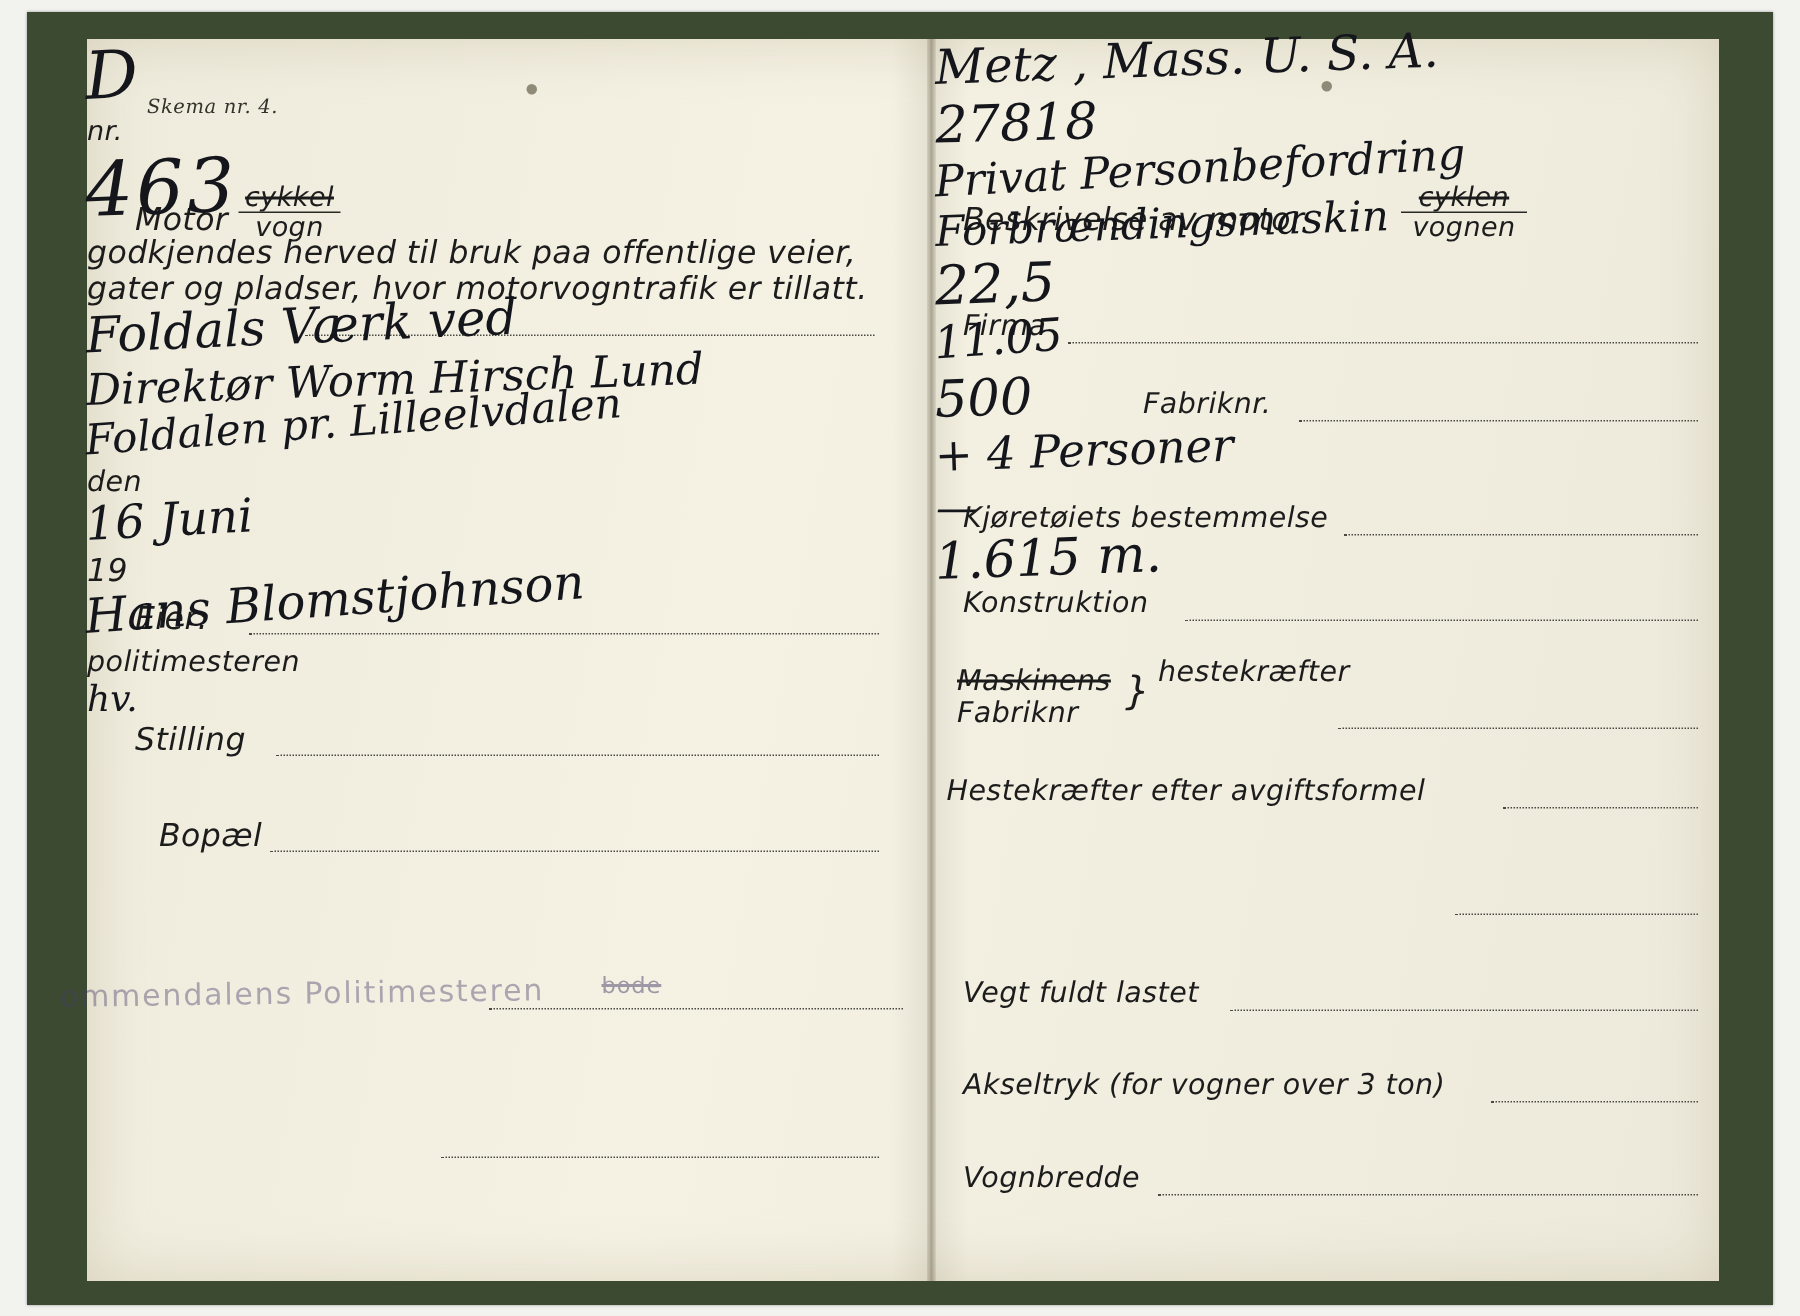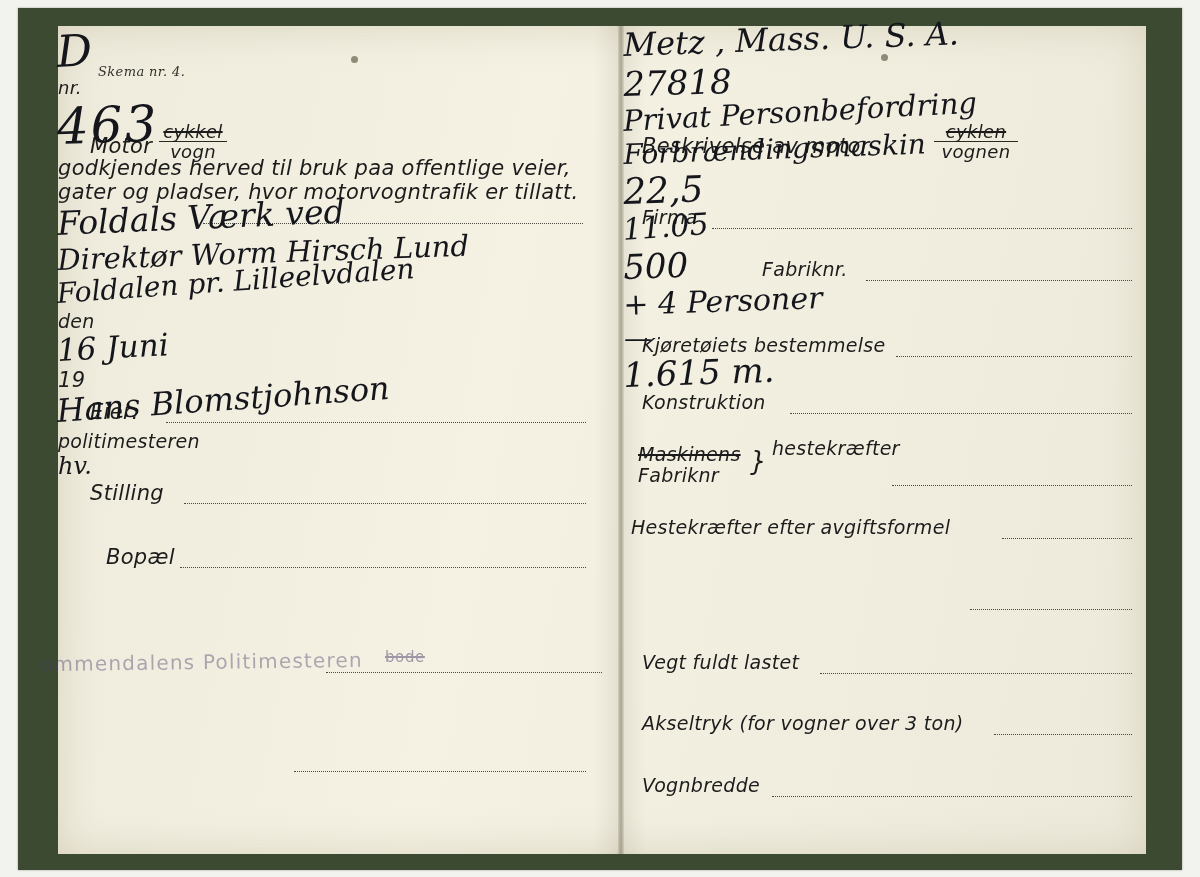--- a/index.html
+++ b/index.html
@@ -90,20 +90,21 @@
   .hand {
     font-family: "DejaVu Serif", serif;
     font-style: italic;
     color: #15161c;
     white-space: nowrap;
     transform-origin: left bottom;
   }
   .strike {
     text-decoration: line-through;
     text-decoration-thickness: 1.5px;
+    margin-left: 16px;
   }
   .dots {
     position: absolute;
     border-bottom: 1.5px dotted #4a4a42;
     height: 0;
   }
   .lbl {
     position: absolute;
     font-size: 19px;
   }

